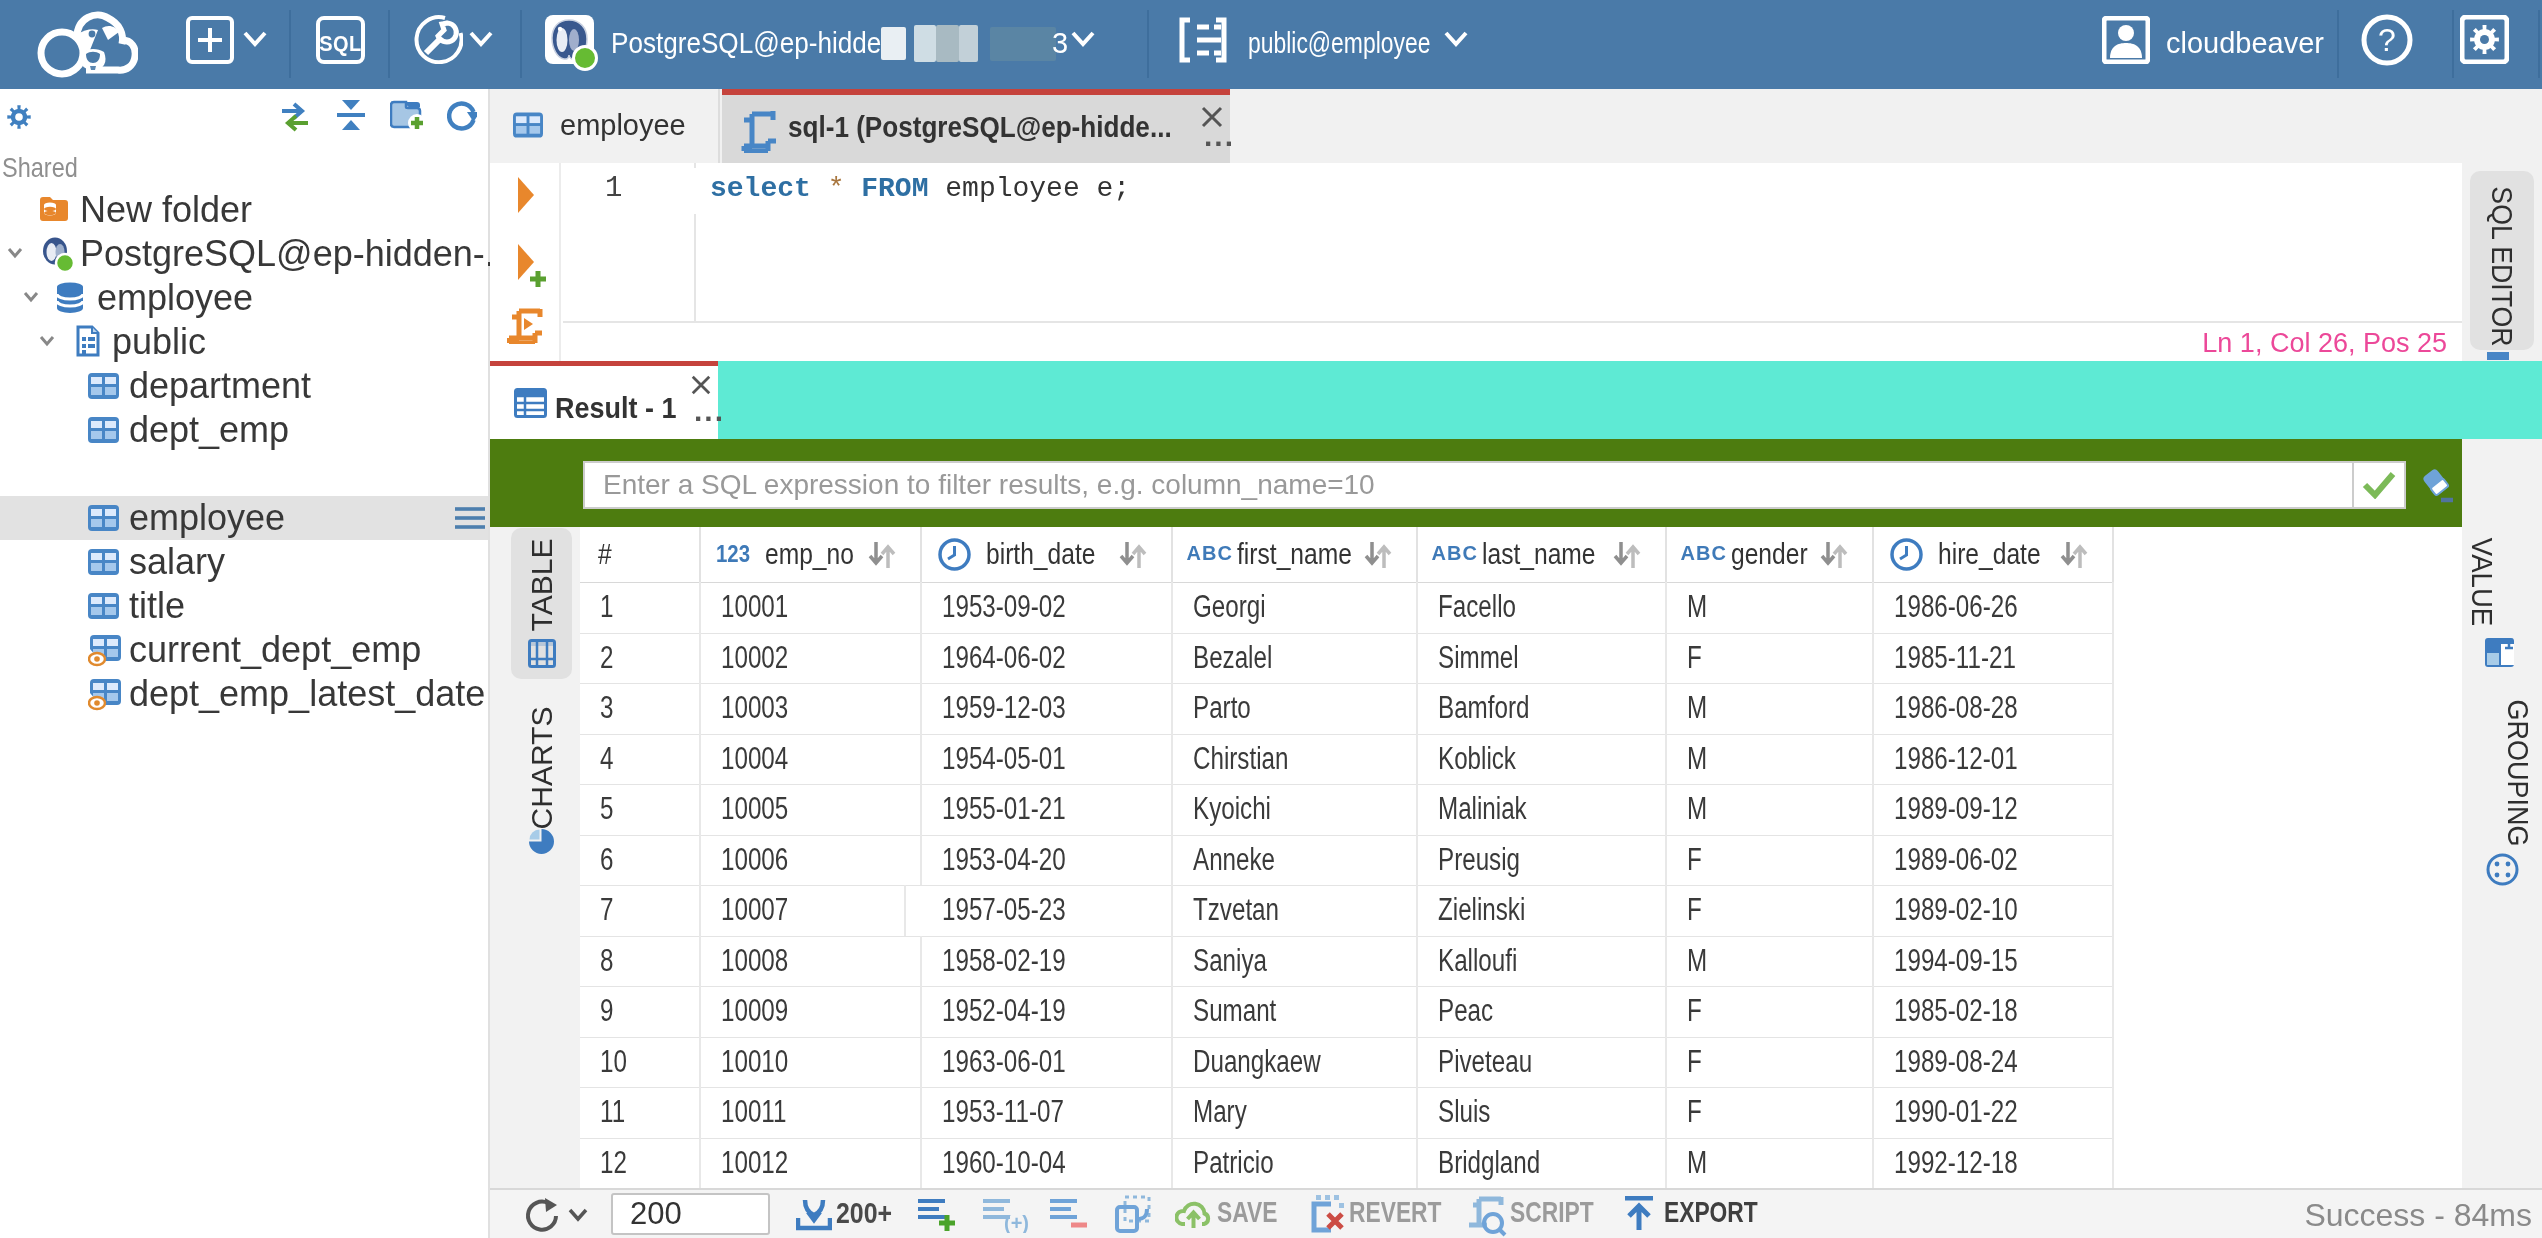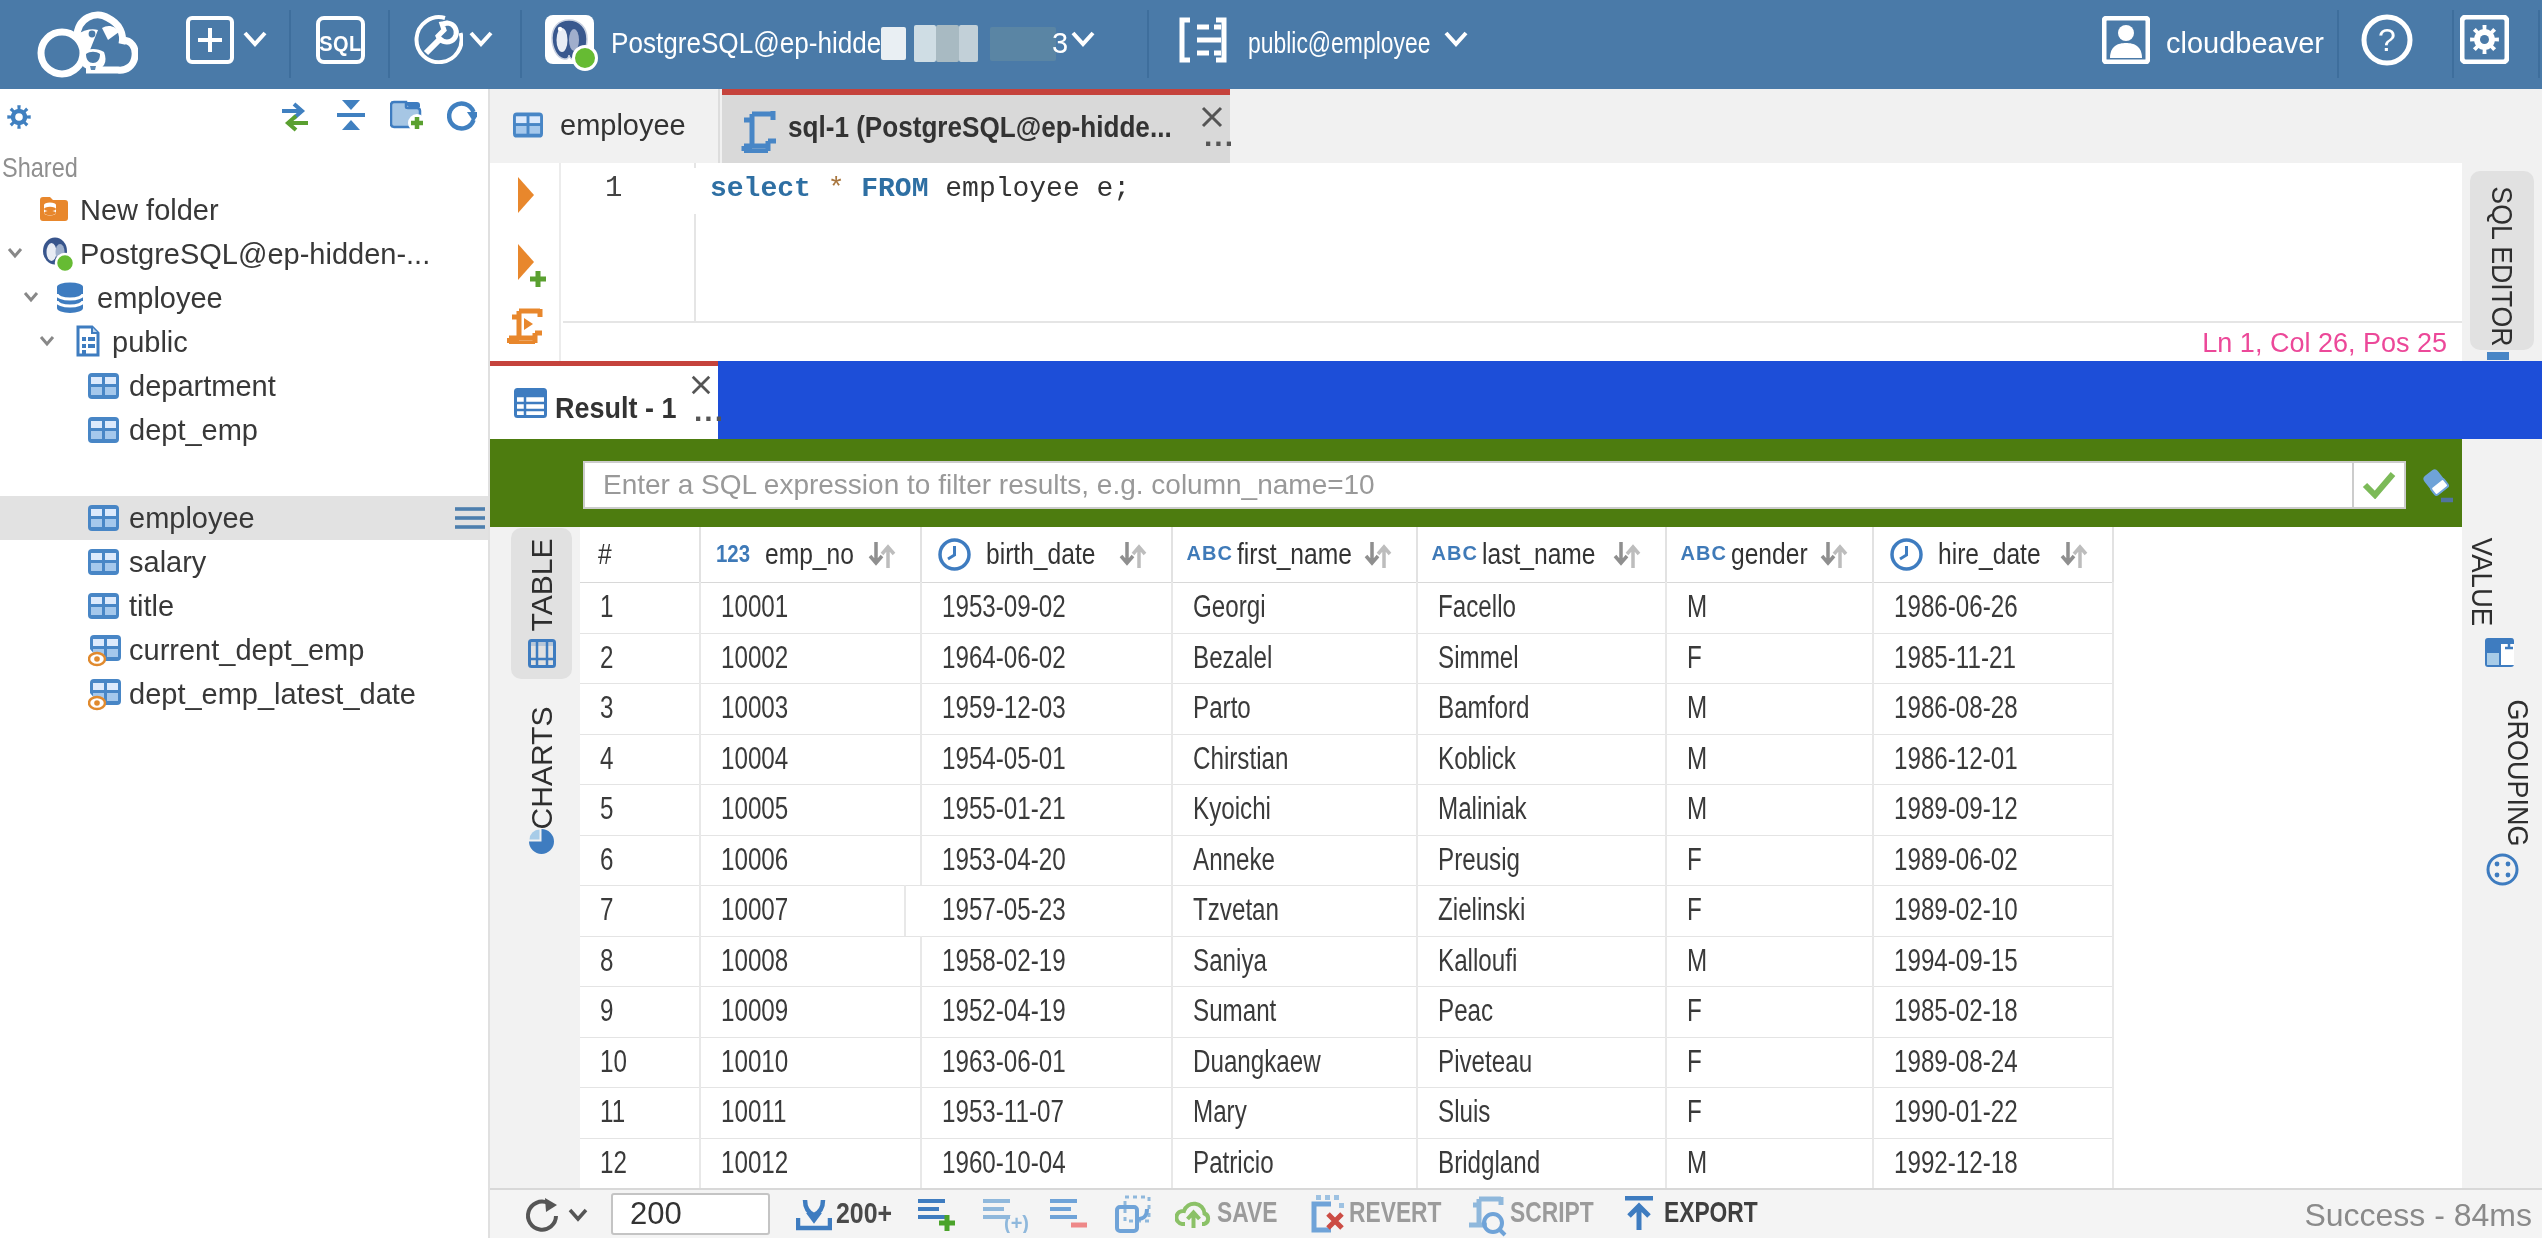--- a/index.html
+++ b/index.html
@@ -8,36 +8,36 @@
 #app { position:relative; width:2542px; height:1238px; background:#fff; }
 .abs { position:absolute; }
 .sep { position:absolute; width:2px; top:10px; height:68px; background:#3e6e9c; }
 
 
 #topbar { position:absolute; left:0; top:0; width:2542px; height:89px; background:#4a7aa8; }
 #topbar .wtxt { color:#fff; font-size:29px; white-space:nowrap; }
 
 
 #sidebar { position:absolute; left:0; top:89px; width:490px; height:1149px; background:#fff; border-right:2px solid #e0e0e0;padding-left:16px; }
-.treerow { position:absolute; left:0; width:488px; height:44px; line-height:44px; font-size:29px; color:#383838; white-space:nowrap; }
+.treerow { position:absolute; left:0; width:488px; height:44px; line-height:44px; font-size:36px; color:#383838; white-space:nowrap; }
 .gray { color:#8f8f8f; }
 
 
 #tabbar { position:absolute; left:490px; top:89px; width:2052px; height:74px; background:#f1f1f1; }
 #tab-emp { position:absolute; left:0px; top:0; width:230px; height:74px; background:#f1f1f1; border-right:2px solid #ddd; }
 #tab-sql { position:absolute; left:232px; top:0; width:508px; height:74px; background:#d9d9d9; border-top:6px solid #c5433c; }
 #edstrip { position:absolute; left:490px; top:163px; width:71px; height:198px; background:#fff; border-right:2px solid #ececec; }
 #gutter { position:absolute; left:563px; top:163px; width:133px; height:158px; background:#fff; border-right:2px solid #e5e5e5; }
 #code { position:absolute; left:698px; top:163px; width:1764px; height:158px; background:#fff; }
 .mono { font-family:"Liberation Mono", monospace; }
 #statusrow { position:absolute; left:563px; top:321px; width:1899px; height:40px; background:#fff; border-top:2px solid #e5e5e5; }
 #sqled-strip { position:absolute; left:2462px; top:89px; width:80px; height:272px; background:#f1f1f1; }
 
 
-#rtabbar { position:absolute; left:490px; top:361px; width:2052px; height:78px; background:#1d4ed8; }
+#rtabbar { position:absolute; left:490px; top:361px; width:2052px; height:78px; background:#5eead4; }
 #rtab { position:absolute; left:0; top:0; width:228px; height:78px; background:#fff; border-top:5px solid #c5433c; }
 
 
 #rtoolbar { position:absolute; left:490px; top:439px; width:2052px; height:88px; background:#4d7c0f; }
 #filter { position:absolute; left:93px; top:22px; width:1771px; height:48px; background:#fff; border:2px solid #ccc; font-size:28px; color:#999; line-height:44px; padding-left:18px; white-space:nowrap; }
 #filtercheck { position:absolute; left:1864px; top:22px; width:52px; height:48px; background:#fff; border:2px solid #ccc; border-left:none; }
 
 
 #rleft { position:absolute; left:490px; top:527px; width:90px; height:661px; background:#f2f2f2; }
 #rcontent { position:absolute; left:580px; top:527px; width:1882px; height:661px; background:#fff; border-radius:0 12px 0 0; }

